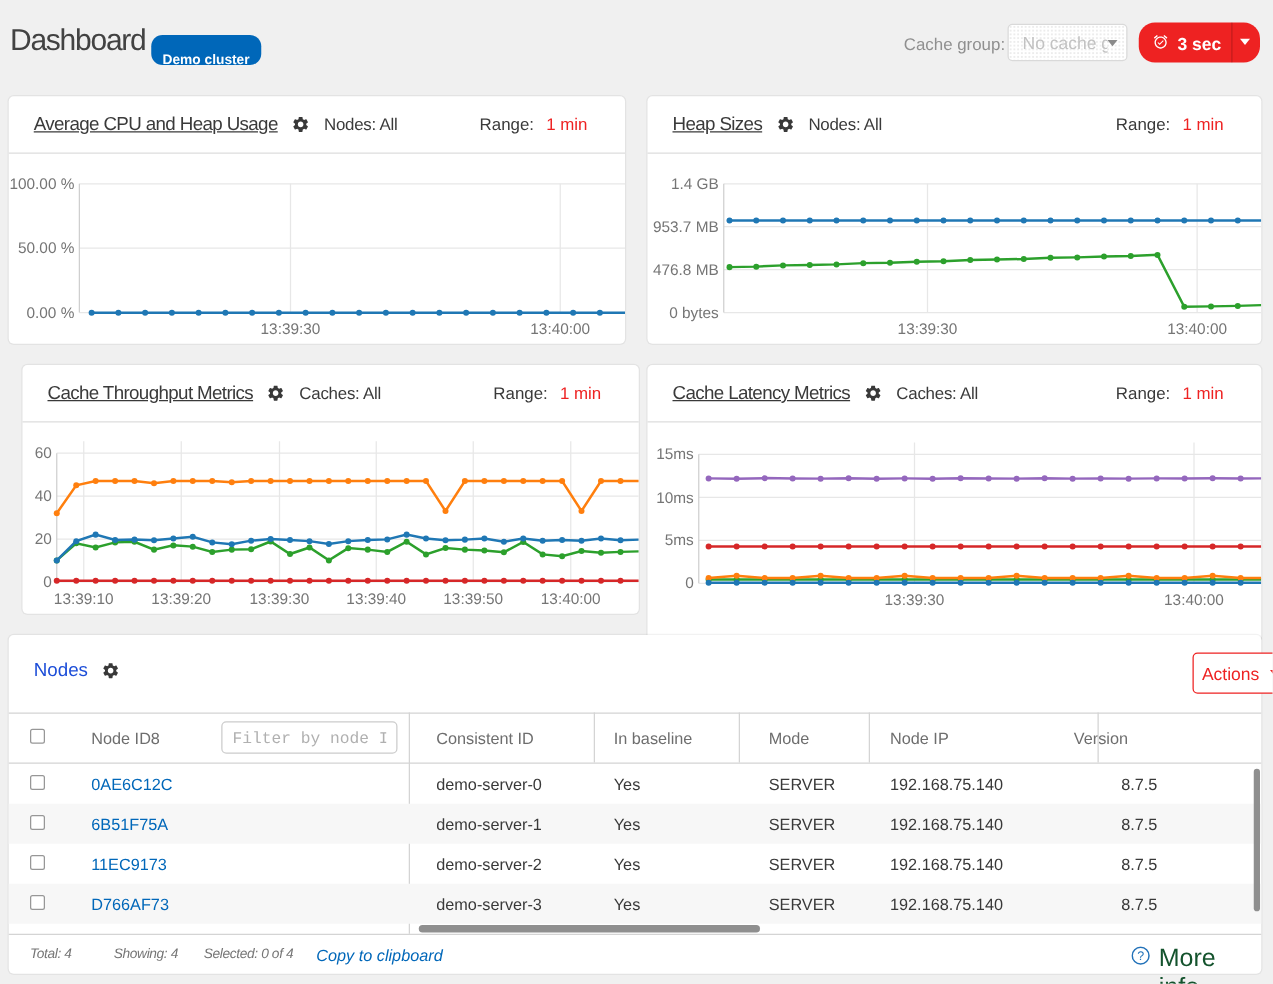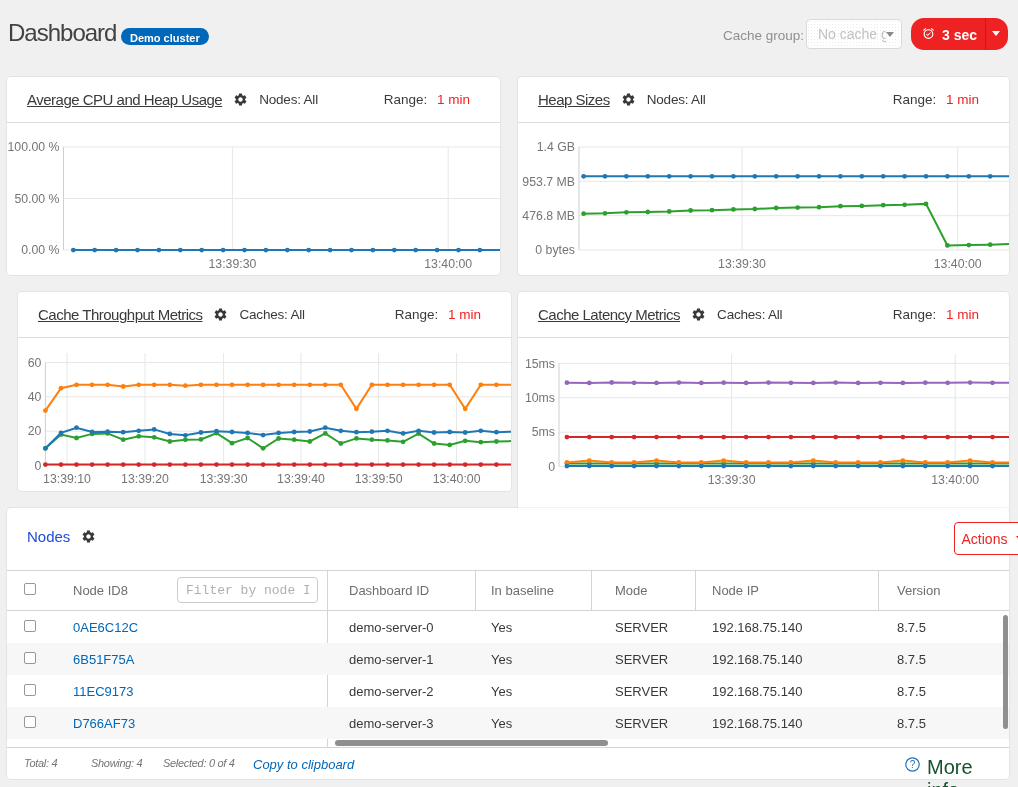--- a/index.html
+++ b/index.html
@@ -16,21 +16,21 @@
 .cbx { position:absolute; width:12px; height:12px; border:1px solid #979797; border-radius:2px; background:#fff; }
 .hcell { position:absolute; top:13px; font-size:13px; color:#6e6e6e; }
 .cell { position:absolute; top:9px; font-size:13px; color:#393939; }
 .link { color:#0067b9; }
 .filter { position:absolute; left:170px; top:7px; width:141px; height:26px; border:1px solid #ccc; border-radius:4px; font-size:13px; padding:0 8px; font-family:Liberation Mono, monospace; color:#0c4a6e; outline:none; }
 .filter::placeholder { color:#b0b0b0; }
 .foot { position:absolute; top:248.5px; font-size:11px; letter-spacing:-0.3px; font-style:italic; color:#757575; }
 </style></head>
 <body>
 <div style="position:absolute;left:8px;top:19px;font-size:24px;letter-spacing:-1px;color:#424242">Dashboard</div>
-<div style="position:absolute;left:121px;top:28px;height:17px;border-radius:9px;background:#0067b9;color:#fff;font-size:11px;font-weight:bold;line-height:17px;padding:2px 9px">Demo cluster</div>
+<div style="position:absolute;left:121px;top:28px;height:17px;border-radius:9px;background:#0067b9;color:#fff;font-size:11px;font-weight:bold;line-height:17px;padding:12px 9px">Demo cluster</div>
 <div style="position:absolute;left:723px;top:28px;font-size:13.5px;color:#8f8f8f;font-weight:500">Cache group:</div>
 <div style="position:absolute;left:806px;top:19px;width:96px;height:30px;background:#fff;background-image:radial-gradient(#ececec 0.9px,transparent 0.9px);background-size:3px 3px;border:1px solid #d9d9d9;border-radius:4px;overflow:hidden">
   <div style="position:absolute;left:11px;top:6px;width:68px;height:18px;overflow:hidden;font-size:14px;color:#c2c2c2;white-space:nowrap">No cache gro</div>
   <span class="caret" style="position:absolute;right:7px;top:12px;border-top-color:#8a8a8a"></span>
 </div>
 <div style="position:absolute;left:911px;top:18px;width:97px;height:32px;border-radius:13px;background:#ee2222">
   <svg width="13" height="13" viewBox="0 0 24 24" style="position:absolute;left:11px;top:9px">
       <path fill="#fff" d="M22,5.72l-4.6-3.86l-1.29,1.53l4.6,3.86L22,5.72z M7.88,3.39L6.6,1.86L2,5.71l1.29,1.53L7.88,3.39z M12,4c-4.97,0-9,4.03-9,9s4.02,9,9,9c4.97,0,9-4.03,9-9S16.97,4,12,4z M12,20c-3.87,0-7-3.13-7-7s3.13-7,7-7s7,3.13,7,7S15.87,20,12,20z M10.54,14.53L8.41,12.4l-1.06,1.06l3.18,3.18l6-6l-1.06-1.06L10.54,14.53z"></path>
     </svg>
   <span style="position:absolute;left:31px;top:8.5px;font-size:14px;font-weight:bold;color:#fff">3 sec</span>
@@ -442,25 +442,25 @@
       <svg width="15" height="15" viewBox="0 0 24 24" style="flex:none">
         <path fill="#393939" d="M19.14,12.94c0.04-0.3,0.06-0.61,0.06-0.94c0-0.32-0.02-0.64-0.07-0.94l2.03-1.58c0.18-0.14,0.23-0.41,0.12-0.61l-1.92-3.32c-0.12-0.22-0.37-0.29-0.59-0.22l-2.39,0.96c-0.5-0.38-1.03-0.7-1.62-0.94L14.4,2.81c-0.04-0.24-0.24-0.41-0.48-0.41h-3.84c-0.24,0-0.43,0.17-0.47,0.41L9.25,5.35C8.66,5.59,8.12,5.92,7.63,6.29L5.24,5.33c-0.22-0.08-0.47,0-0.59,0.22L2.74,8.87C2.62,9.08,2.66,9.34,2.86,9.48l2.03,1.58C4.84,11.36,4.8,11.69,4.8,12s0.02,0.64,0.07,0.94l-2.03,1.58c-0.18,0.14-0.23,0.41-0.12,0.61l1.92,3.32c0.12,0.22,0.37,0.29,0.59,0.22l2.39-0.96c0.5,0.38,1.03,0.7,1.62,0.94l0.36,2.54c0.05,0.24,0.24,0.41,0.48,0.41h3.84c0.24,0,0.44-0.17,0.47-0.41l0.36-2.54c0.59-0.24,1.13-0.56,1.62-0.94l2.39,0.96c0.22,0.08,0.47,0,0.59-0.22l1.92-3.32c0.12-0.22,0.07-0.47-0.12-0.61L19.14,12.94z M12,15.6c-1.98,0-3.6-1.62-3.6-3.6s1.62-3.6,3.6-3.6s3.6,1.62,3.6,3.6S13.98,15.6,12,15.6z"></path>
       </svg>
 </div>
 <div class="actions">Actions<span class="caret" style="border-top-color:#ee2222;margin-left:9px"></span></div>
 <div class="hline" style="top:62px"></div>
 <div style="position:absolute;left:0;top:62px;width:1002px;height:40px">
   <span class="cbx" style="left:17px;top:13px"></span>
   <span class="hcell" style="left:66px">Node ID8</span>
   <input class="filter" placeholder="Filter by node ID..." style="">
-  <span class="hcell" style="left:342px">Dashboard ID</span>
+  <span class="hcell" style="left:342px">Consistent ID</span>
   <span class="hcell" style="left:484px">In baseline</span>
   <span class="hcell" style="left:608px">Mode</span>
   <span class="hcell" style="left:705px">Node IP</span>
-  <span class="hcell" style="left:890px">Version</span>
+  <span class="hcell" style="left:852px">Version</span>
 </div>
 <div class="vsep" style="left:468px;top:62px;height:40px"></div>
     <div class="vsep" style="left:584px;top:62px;height:40px"></div>
     <div class="vsep" style="left:688px;top:62px;height:40px"></div>
     <div class="vsep" style="left:871px;top:62px;height:40px"></div>
 <div class="vsep" style="left:320px;top:62px;height:177px"></div>
 <div class="hline" style="top:102px"></div>
 <div style="position:absolute;left:0;top:103px;width:1002px;height:32px;">
 <span class="cbx" style="left:17px;top:9px"></span>
 <span class="cell link" style="left:66px">0AE6C12C</span>

